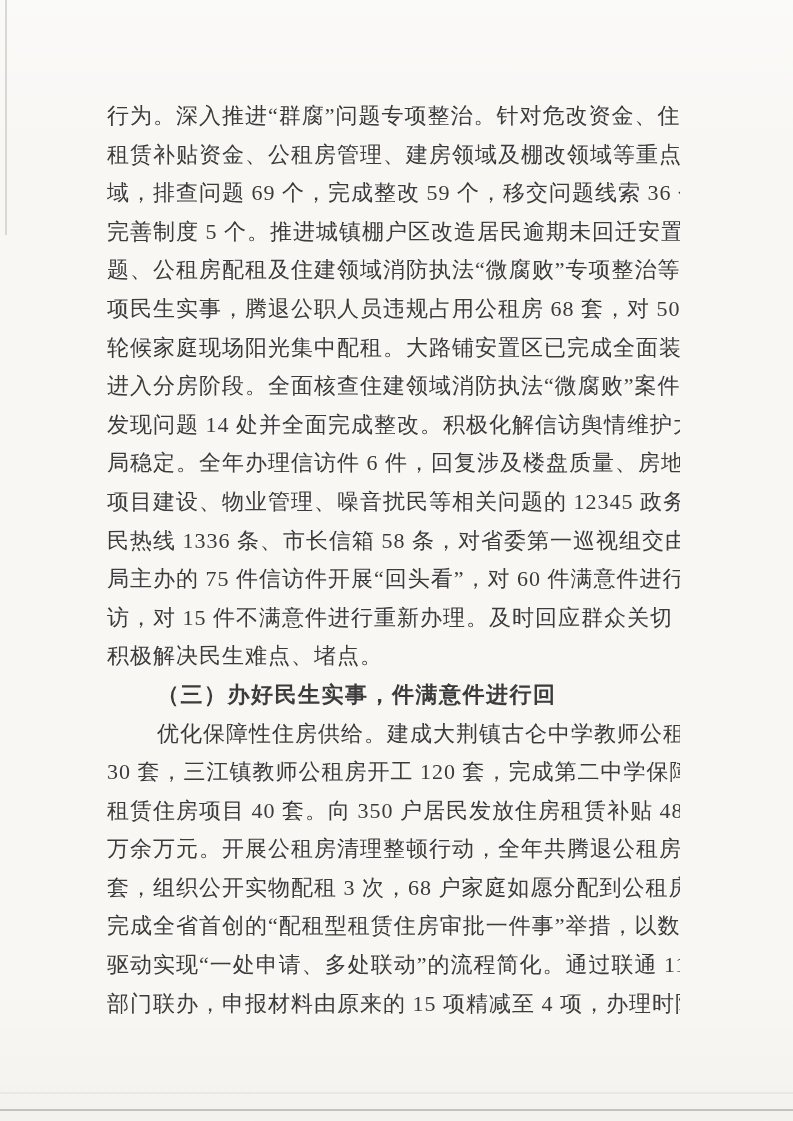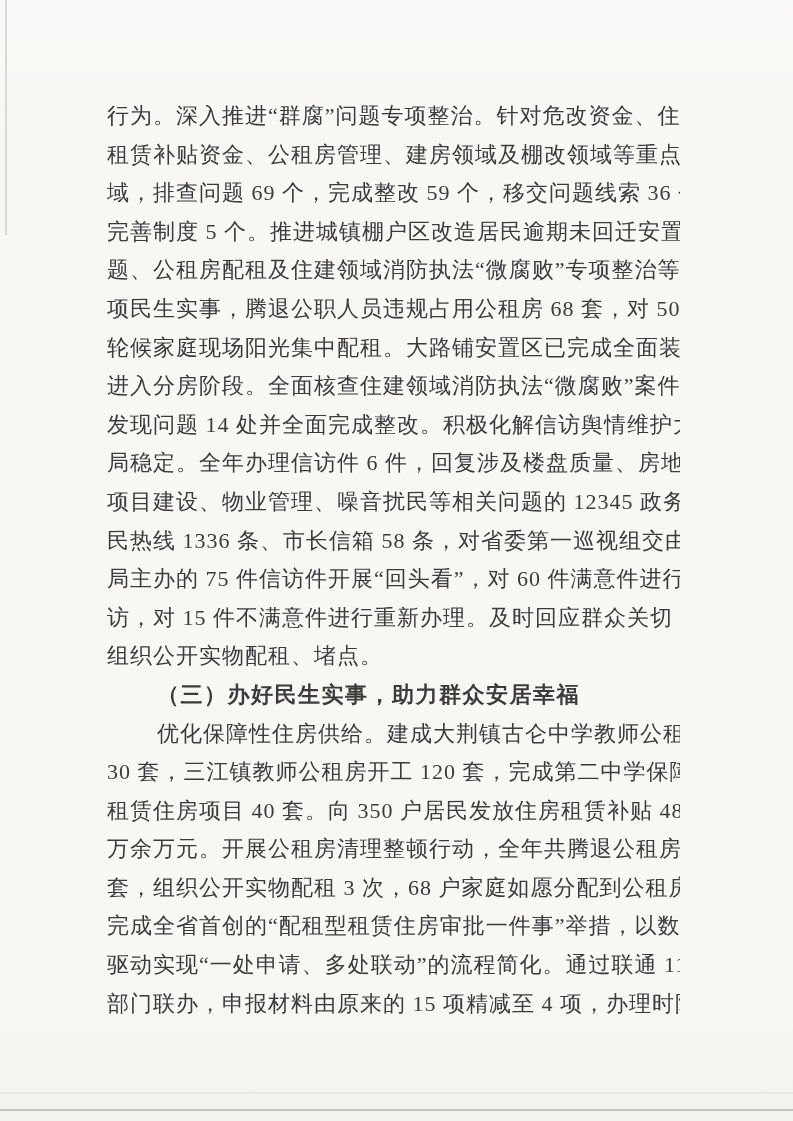--- a/index.html
+++ b/index.html
@@ -85,22 +85,22 @@
       <div class="line justify">题、公租房配租及住建领域消防执法“微腐败”专项整治等 3</div>
       <div class="line justify">项民生实事，腾退公职人员违规占用公租房 68 套，对 50 户</div>
       <div class="line justify">轮候家庭现场阳光集中配租。大路铺安置区已完成全面装修，</div>
       <div class="line justify">进入分房阶段。全面核查住建领域消防执法“微腐败”案件，</div>
       <div class="line justify">发现问题 14 处并全面完成整改。积极化解信访舆情维护大</div>
       <div class="line justify">局稳定。全年办理信访件 6 件，回复涉及楼盘质量、房地产</div>
       <div class="line justify">项目建设、物业管理、噪音扰民等相关问题的 12345 政务便</div>
       <div class="line justify">民热线 1336 条、市长信箱 58 条，对省委第一巡视组交由我</div>
       <div class="line justify">局主办的 75 件信访件开展“回头看”，对 60 件满意件进行回</div>
       <div class="line justify">访，对 15 件不满意件进行重新办理。及时回应群众关切，</div>
-      <div class="line">组织公开实物配租、堵点。</div>
-      <div class="line indent bold">（三）办好民生实事，助力群众安居幸福</div>
+      <div class="line">积极解决民生难点、堵点。</div>
+      <div class="line indent bold">（三）办好民生实事，件满意件进行回</div>
       <div class="line justify indent">优化保障性住房供给。建成大荆镇古仑中学教师公租房</div>
       <div class="line justify">30 套，三江镇教师公租房开工 120 套，完成第二中学保障性</div>
       <div class="line justify">租赁住房项目 40 套。向 350 户居民发放住房租赁补贴 48.6</div>
       <div class="line justify">万余万元。开展公租房清理整顿行动，全年共腾退公租房 105</div>
       <div class="line justify">套，组织公开实物配租 3 次，68 户家庭如愿分配到公租房。</div>
       <div class="line justify">完成全省首创的“配租型租赁住房审批一件事”举措，以数据</div>
       <div class="line justify">驱动实现“一处申请、多处联动”的流程简化。通过联通 11</div>
       <div class="line justify">部门联办，申报材料由原来的 15 项精减至 4 项，办理时限</div>
     </div>
   <div class="rule-bottom-faint"></div>

